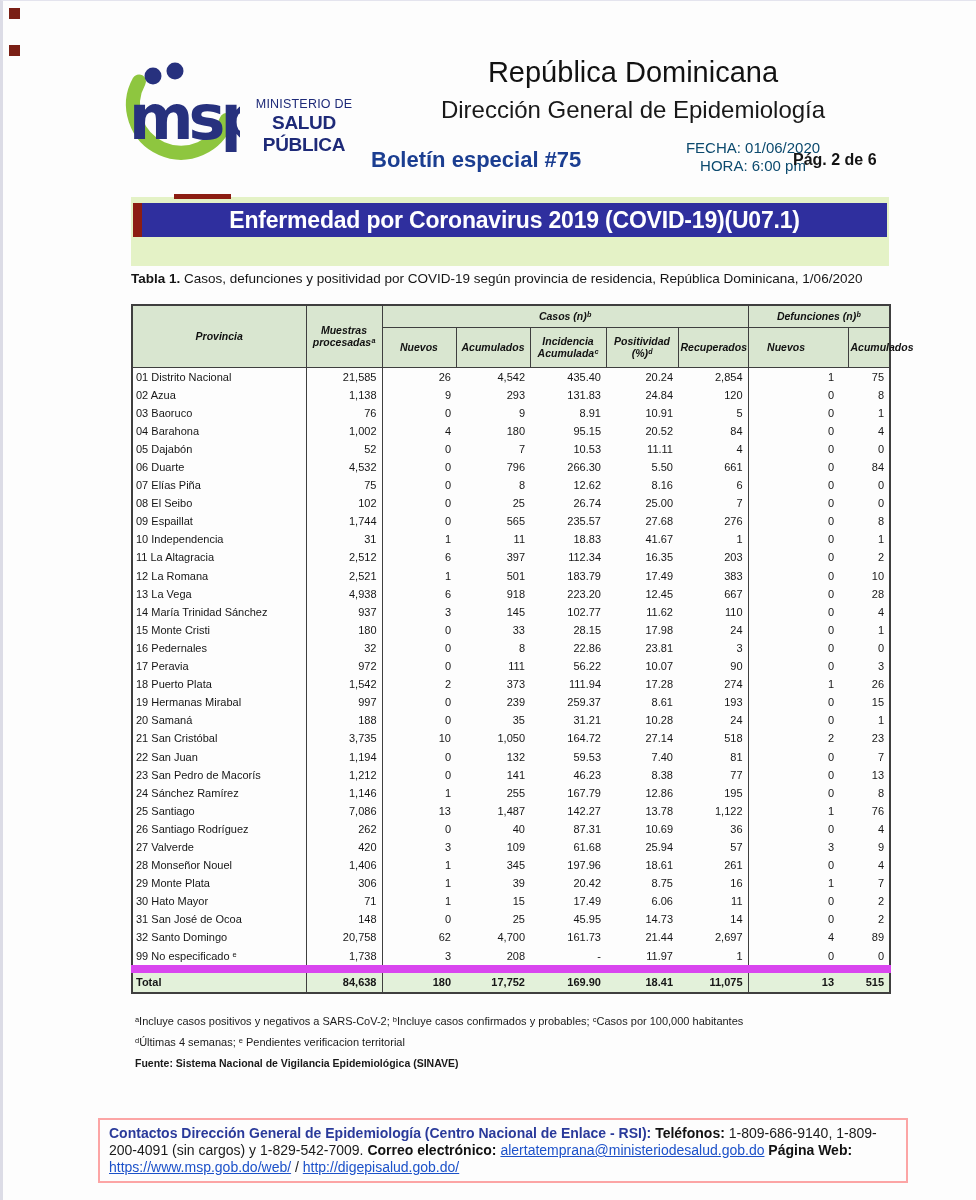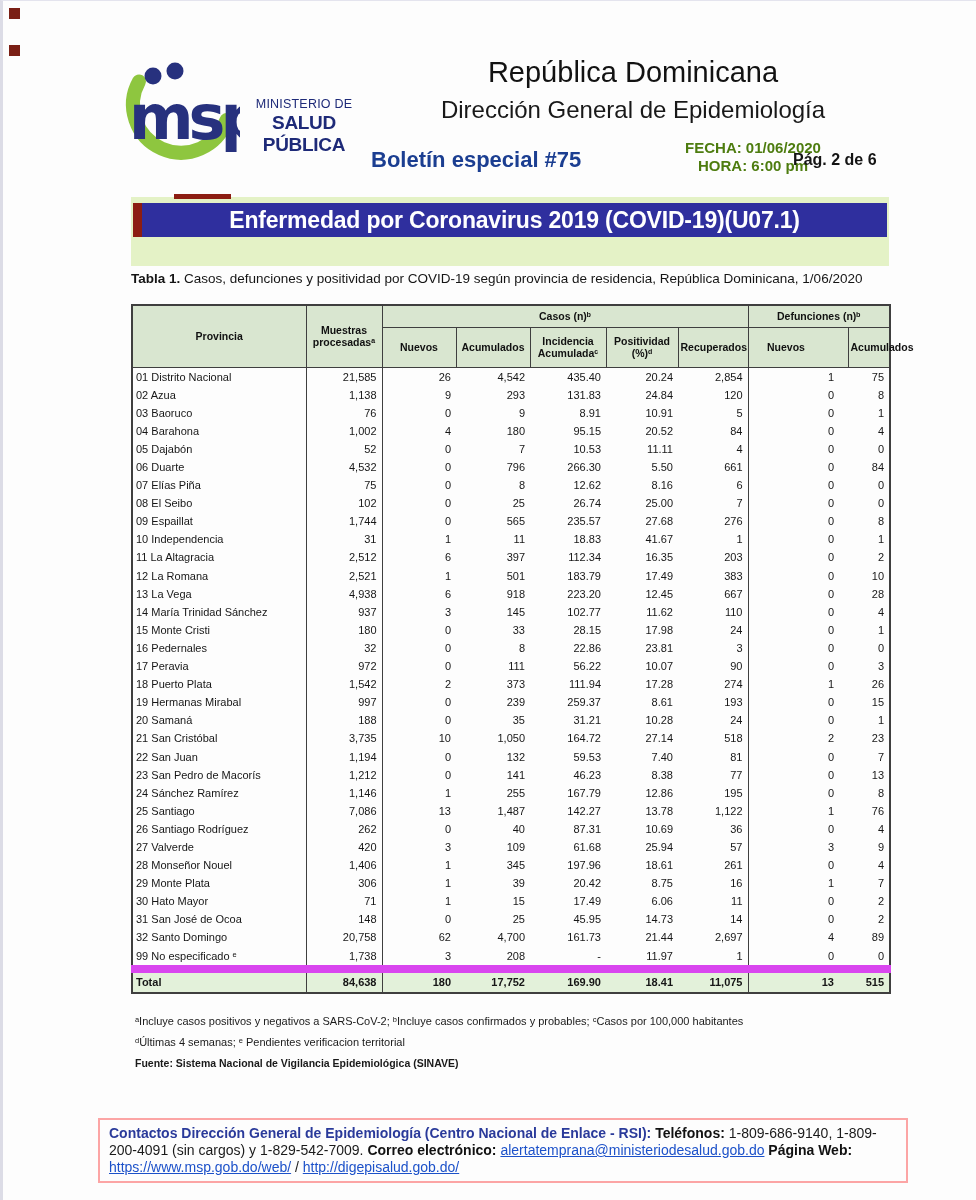--- a/index.html
+++ b/index.html
@@ -17,21 +17,21 @@
   .logo-wrap{position:absolute;left:112px;top:50px;width:125px;height:125px;}
   .ministry{position:absolute;left:236px;top:96px;width:130px;text-align:center;color:#1e2a78;}
   .ministry .l1{font-size:12.5px;letter-spacing:.2px;}
   .ministry .l2{font-size:19px;font-weight:bold;letter-spacing:-.3px;margin-top:1px;}
   .title1{position:absolute;left:380px;top:55px;width:500px;text-align:center;
           font-size:29px;color:#121212;}
   .title2{position:absolute;left:380px;top:95px;width:500px;text-align:center;
           font-size:24px;color:#181818;}
   .bulletin{position:absolute;left:368px;top:146px;font-size:22px;font-weight:bold;color:#1b3e91;}
   .fecha-block{position:absolute;left:645px;top:138px;width:210px;text-align:center;
-               font-size:15px;font-weight:bold;line-height:18px;color:#4d7c0f;}
+               font-size:15px;font-weight:normal;line-height:18px;color:#0c4a6e;}
   .pagenum{position:absolute;left:790px;top:150px;font-size:16px;font-weight:bold;color:#141414;}
 
   
   .banner{position:absolute;left:128px;top:196px;width:758px;height:69px;background:#e4f2c6;}
   .banner .red-h{position:absolute;left:43px;top:-3px;width:57px;height:5px;background:#8c1d12;}
   .banner .red-v{position:absolute;left:2px;top:6px;width:9px;height:34px;background:#8c1d12;}
   .banner .blue-bar{position:absolute;left:11px;top:6px;right:2px;height:34px;background:#2f2f9e;
         color:#ffffff;font-size:23px;font-weight:bold;text-align:center;line-height:34px;
         letter-spacing:-.2px;}
   .banner .green-line{position:absolute;left:0;top:40px;right:0;height:29px;
@@ -43,21 +43,21 @@
            text-align:justify;line-height:16px;color:#151515;}
   .caption b{font-weight:bold;}
 
   
   .tblwrap{position:absolute;left:128px;top:303px;}
   table{border-collapse:collapse;table-layout:fixed;width:758px;
         border:2px solid #3f3f3f;font-size:11px;}
   col.c1{width:174px;}col.c2{width:76px;}col.c3{width:74px;}col.c4{width:74px;}
   col.c5{width:76px;}col.c6{width:72px;}col.c7{width:70px;}col.c8{width:100px;}col.c9{width:42px;}
   thead th{background:#d9e6d0;border:1px solid #3f3f3f;font-size:10.5px;font-weight:bold;
-           color:#111;padding:1px 2px;line-height:12px;}
+           color:#111;padding:1px 2px;line-height:12px;font-style:italic;}
   thead .group{height:22px;}
   thead .sub{height:40px;padding-left:33px;}
   thead th.ovf{white-space:nowrap;overflow:visible;text-align:right;padding-right:2px;}
   thead th.def-n{padding-right:26px;}
   tbody td{height:18.1px;padding:0 5px;white-space:nowrap;overflow:visible;color:#161616;}
   tbody td:first-child{text-align:left;padding-left:3px;}
   tbody td{text-align:right;}
   tbody td:nth-child(1),tbody td:nth-child(2),tbody td:nth-child(7)
       {border-right:1px solid #3f3f3f;}
   tbody td:nth-child(8){padding-right:14px;}

